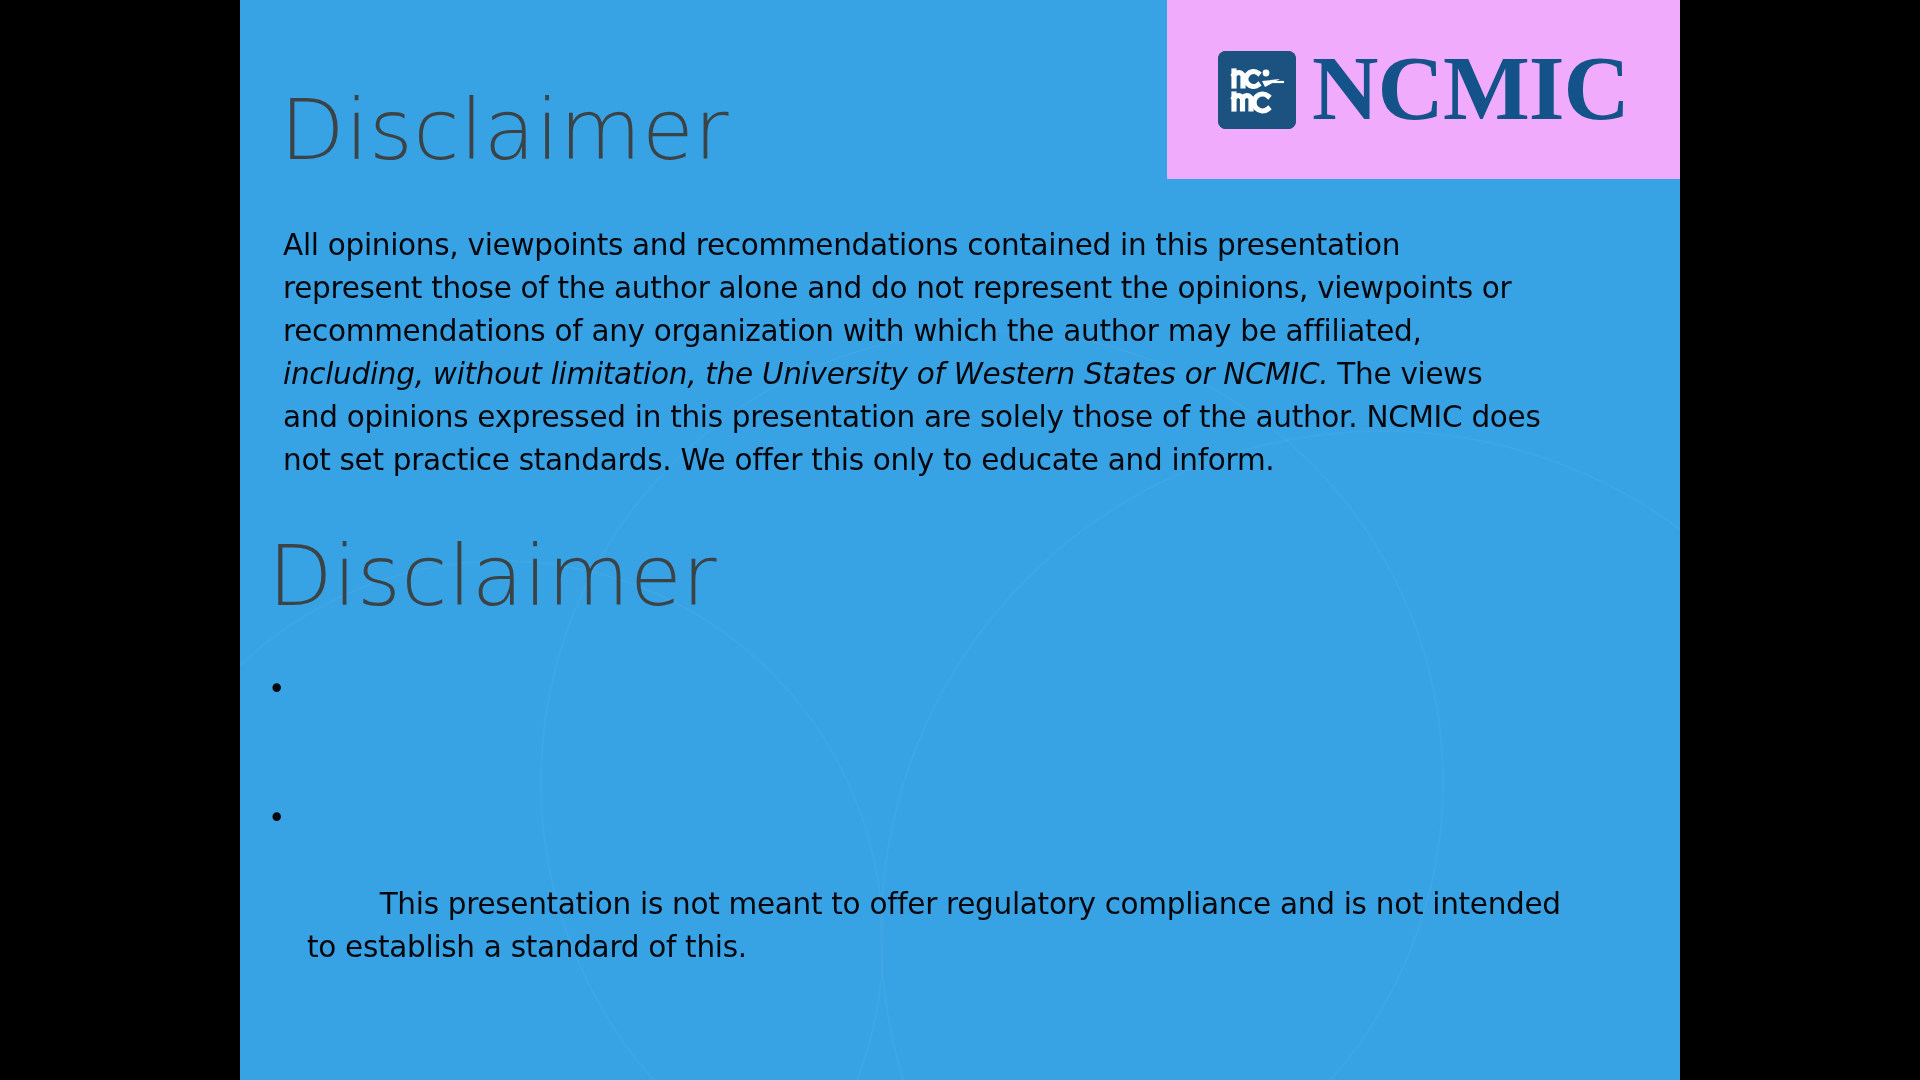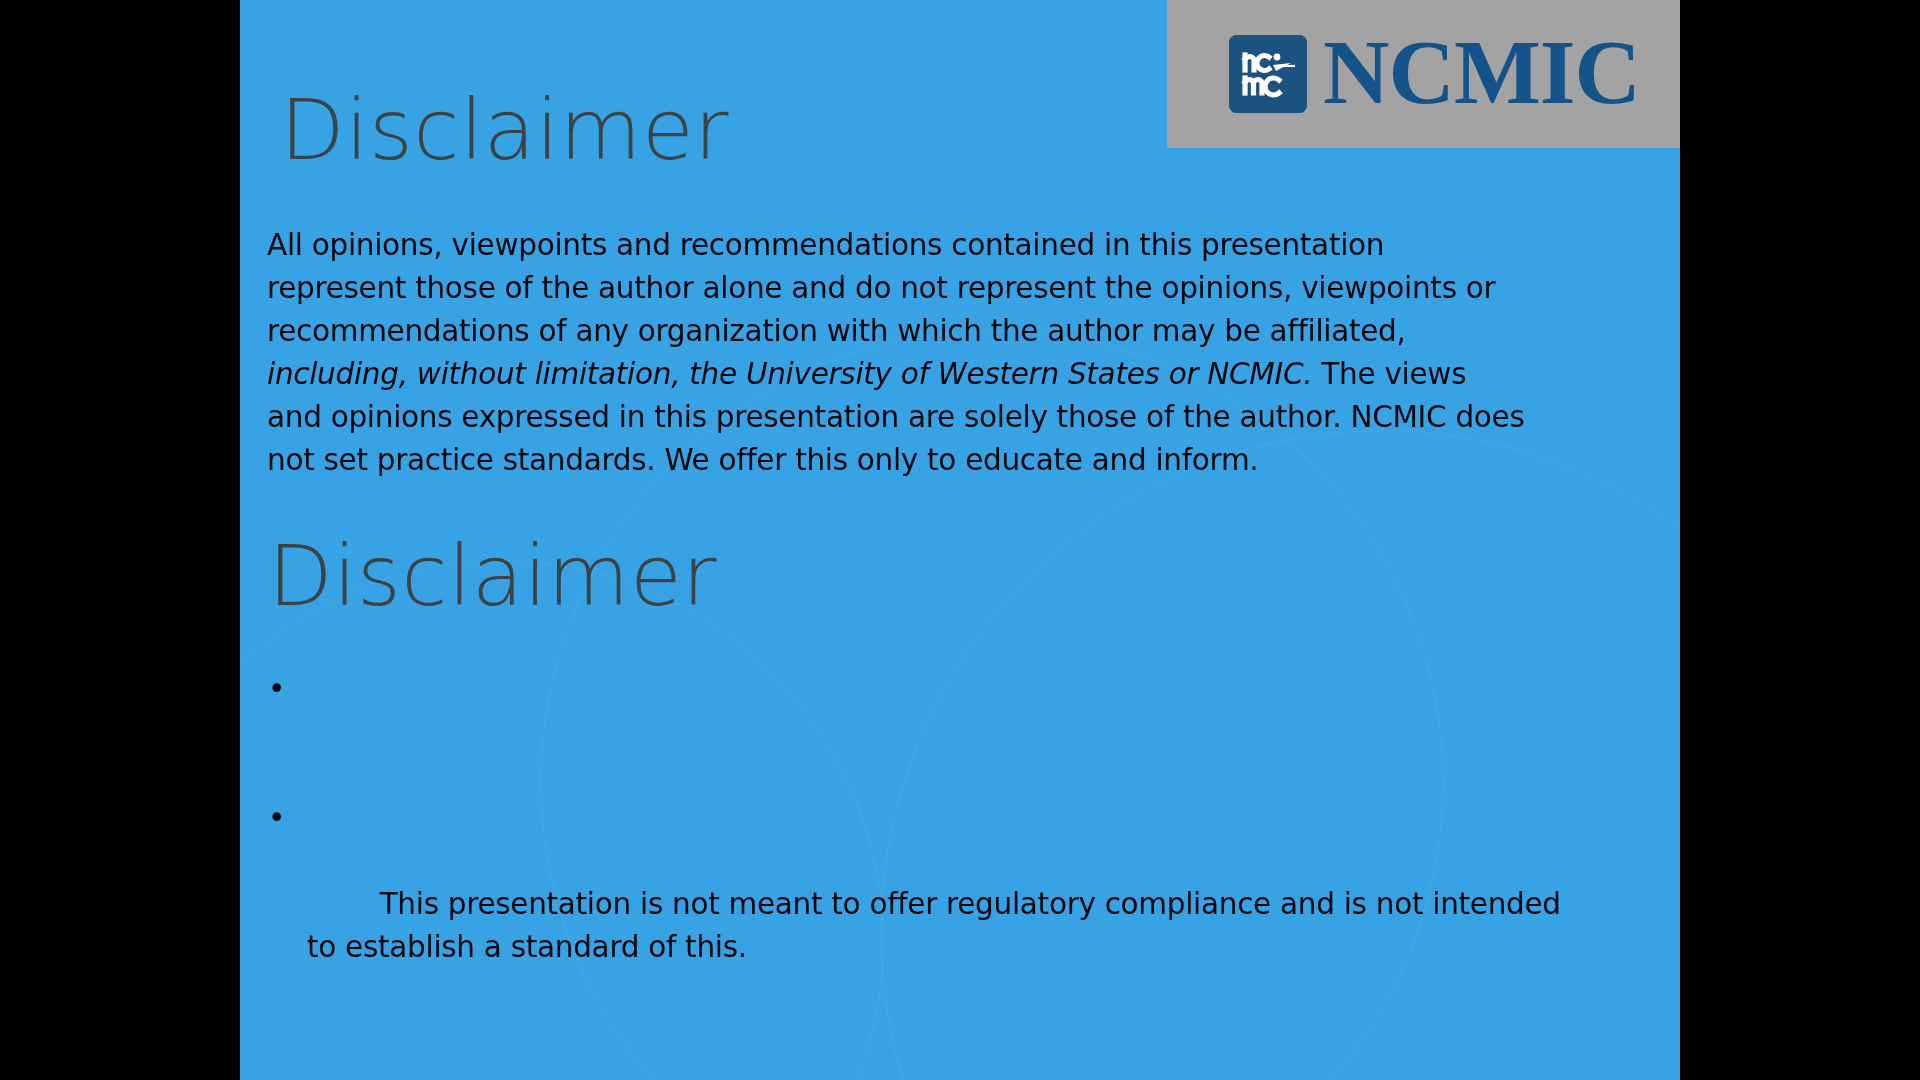--- a/index.html
+++ b/index.html
@@ -42,27 +42,26 @@
   .wash.w1 { left: 300px;  top: 330px;  width: 900px;  height: 900px; }
   .wash.w2 { left: 640px;  top: 430px;  width: 1000px; height: 1000px; }
   .wash.w3 { left: -120px; top: 560px;  width: 760px;  height: 760px; }
 
   
   #logo-plate {
     position: absolute;
     left: 927px;          
     top: 0px;
     width: 513px;         
-    height: 148px;
-    background: #a3a3a3;
+    height: 179px;
+    background: #f0abfc;
     display: flex;
     align-items: center;
     justify-content: center;
     gap: 16px;
-    padding-left: 11px;
   }
   #logo-mark {
     width: 78px;
     height: 78px;
     border-radius: 8px;
     background: #1b5280;
     position: relative;
     flex: 0 0 auto;
   }
   #logo-mark svg { display: block; }
@@ -93,20 +92,21 @@
 
   
   .body-text {
     position: absolute;
     font-family: "DejaVu Sans", sans-serif;
     font-size: 29.5px;
     line-height: 43px;
     color: #07070d;
     letter-spacing: -0.3px;
     white-space: pre-wrap;
+    margin-left: 16px;
   }
   #disclaimer-body {
     left: 27px;
     top: 224px;
     width: 1260px;
   }
   #disclaimer-body .ital { font-style: italic; }
 
   
   #disclosure-list {

